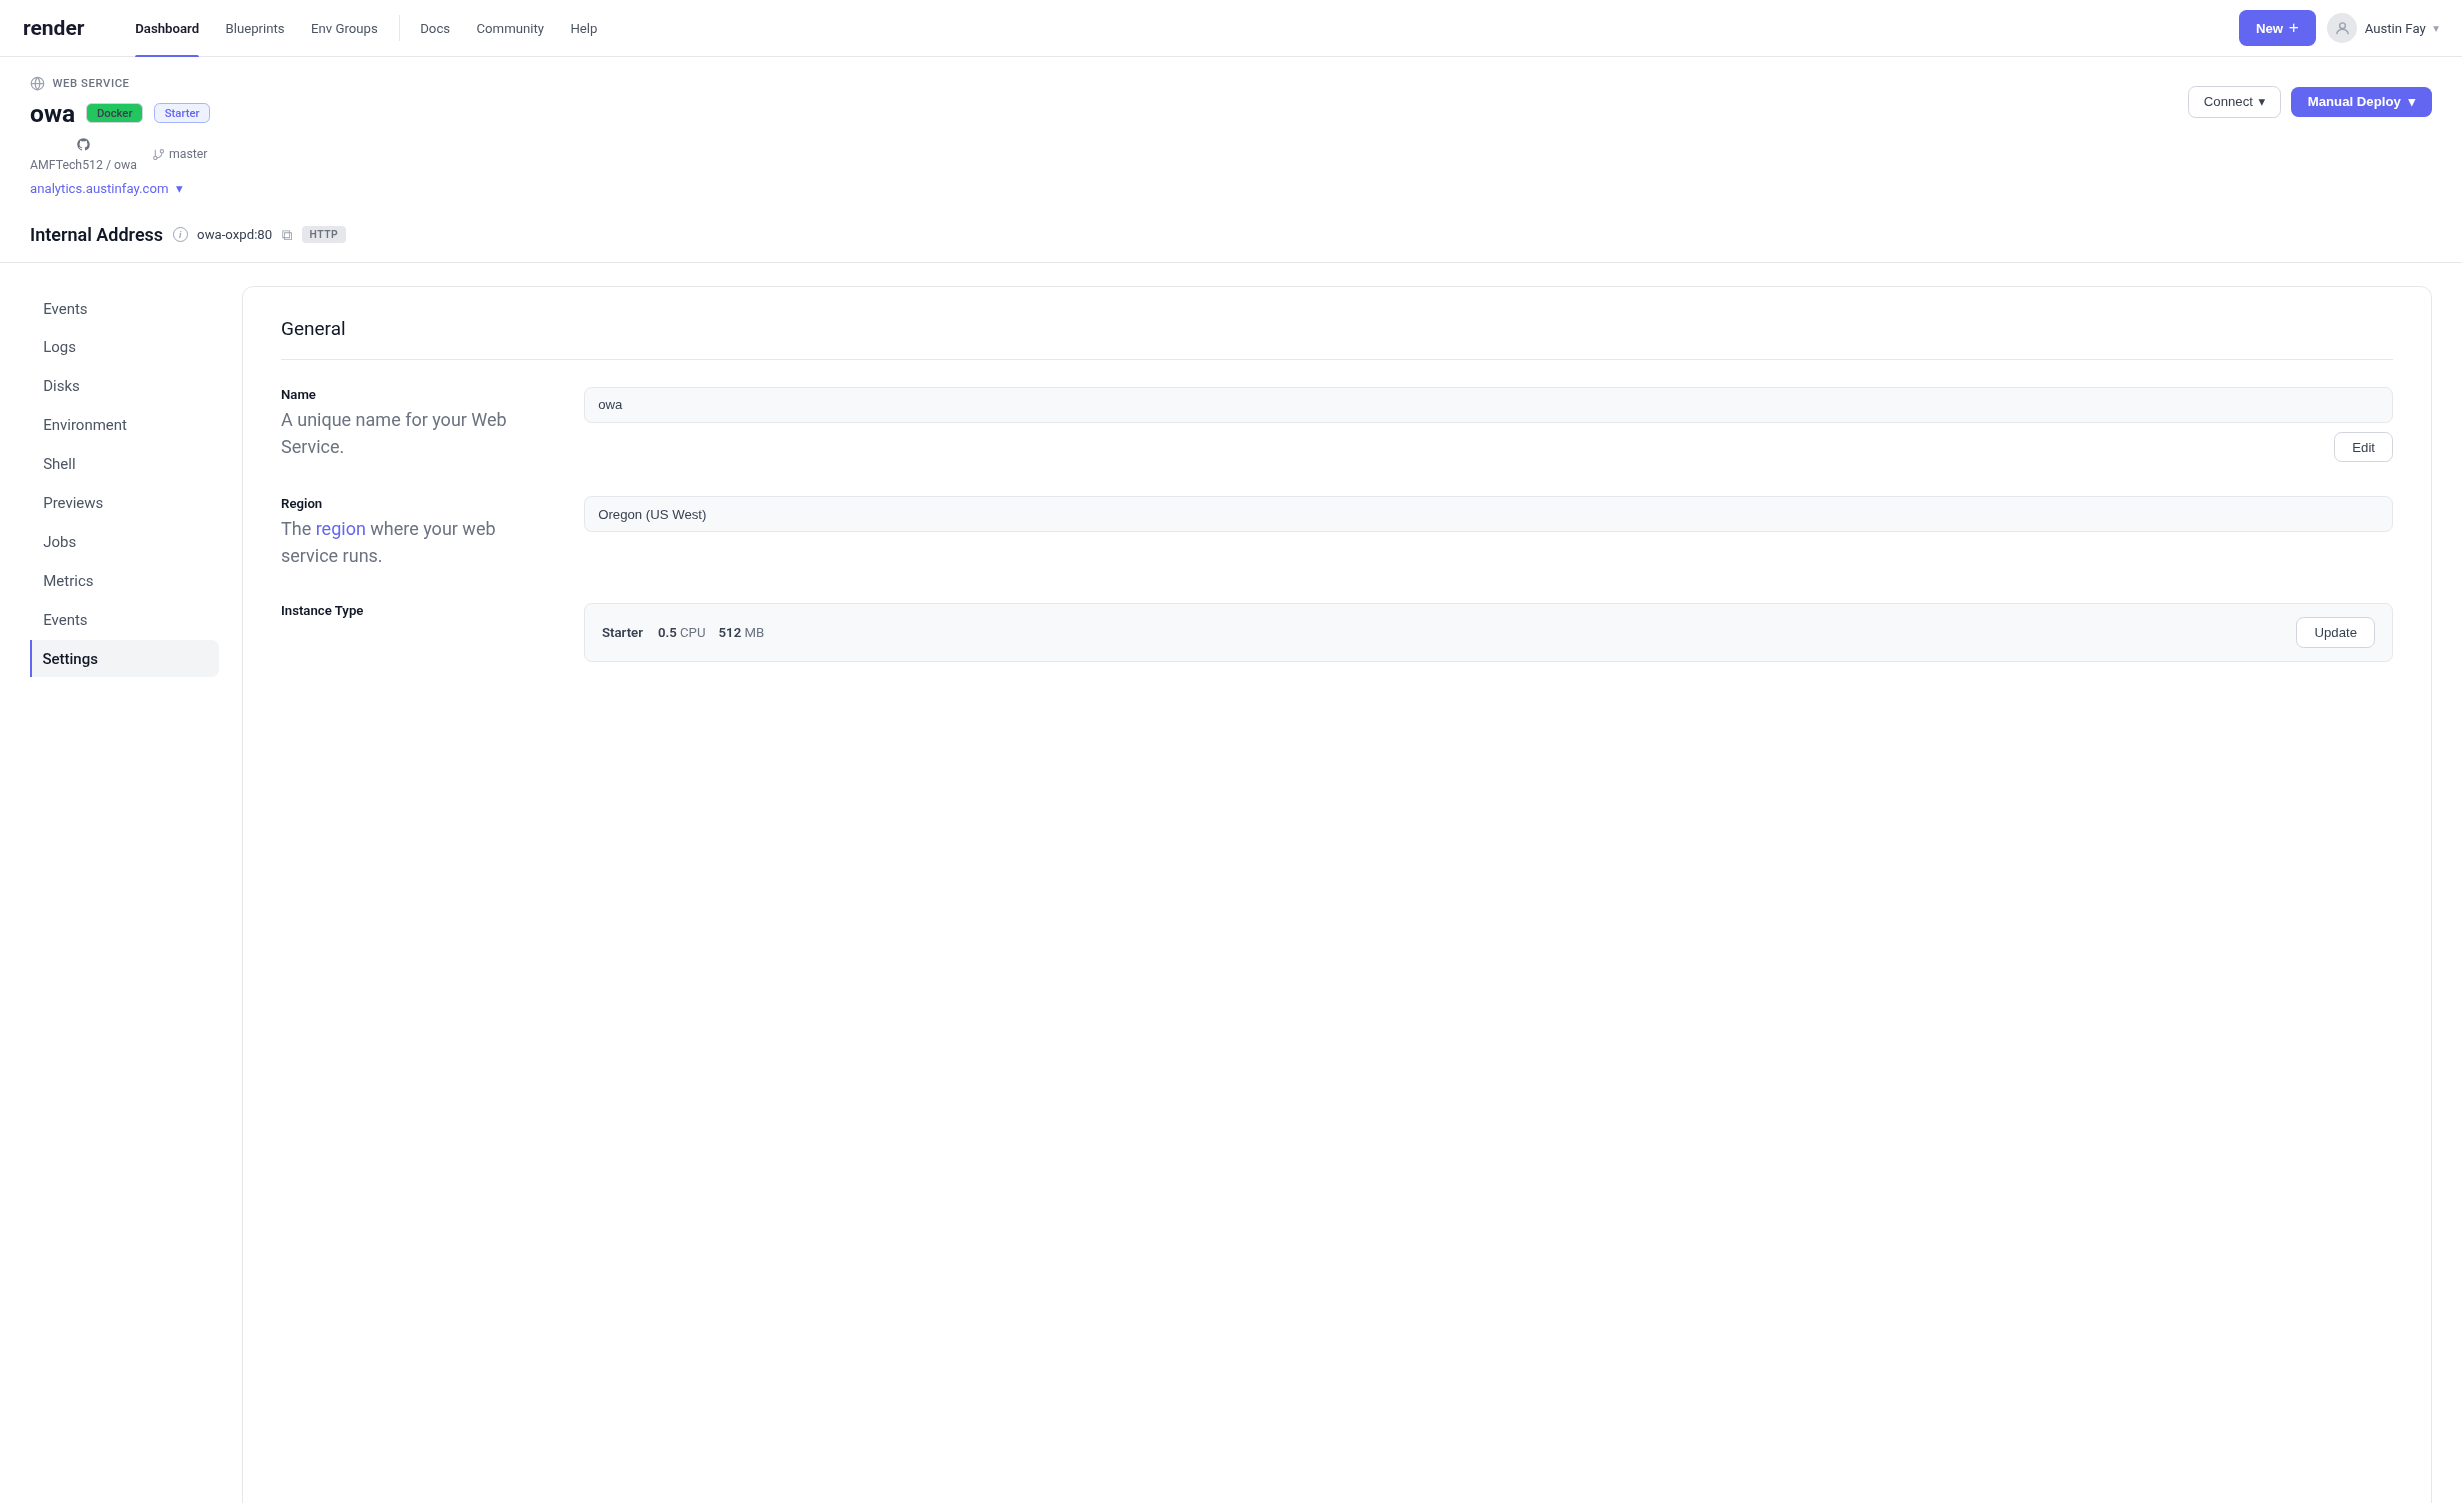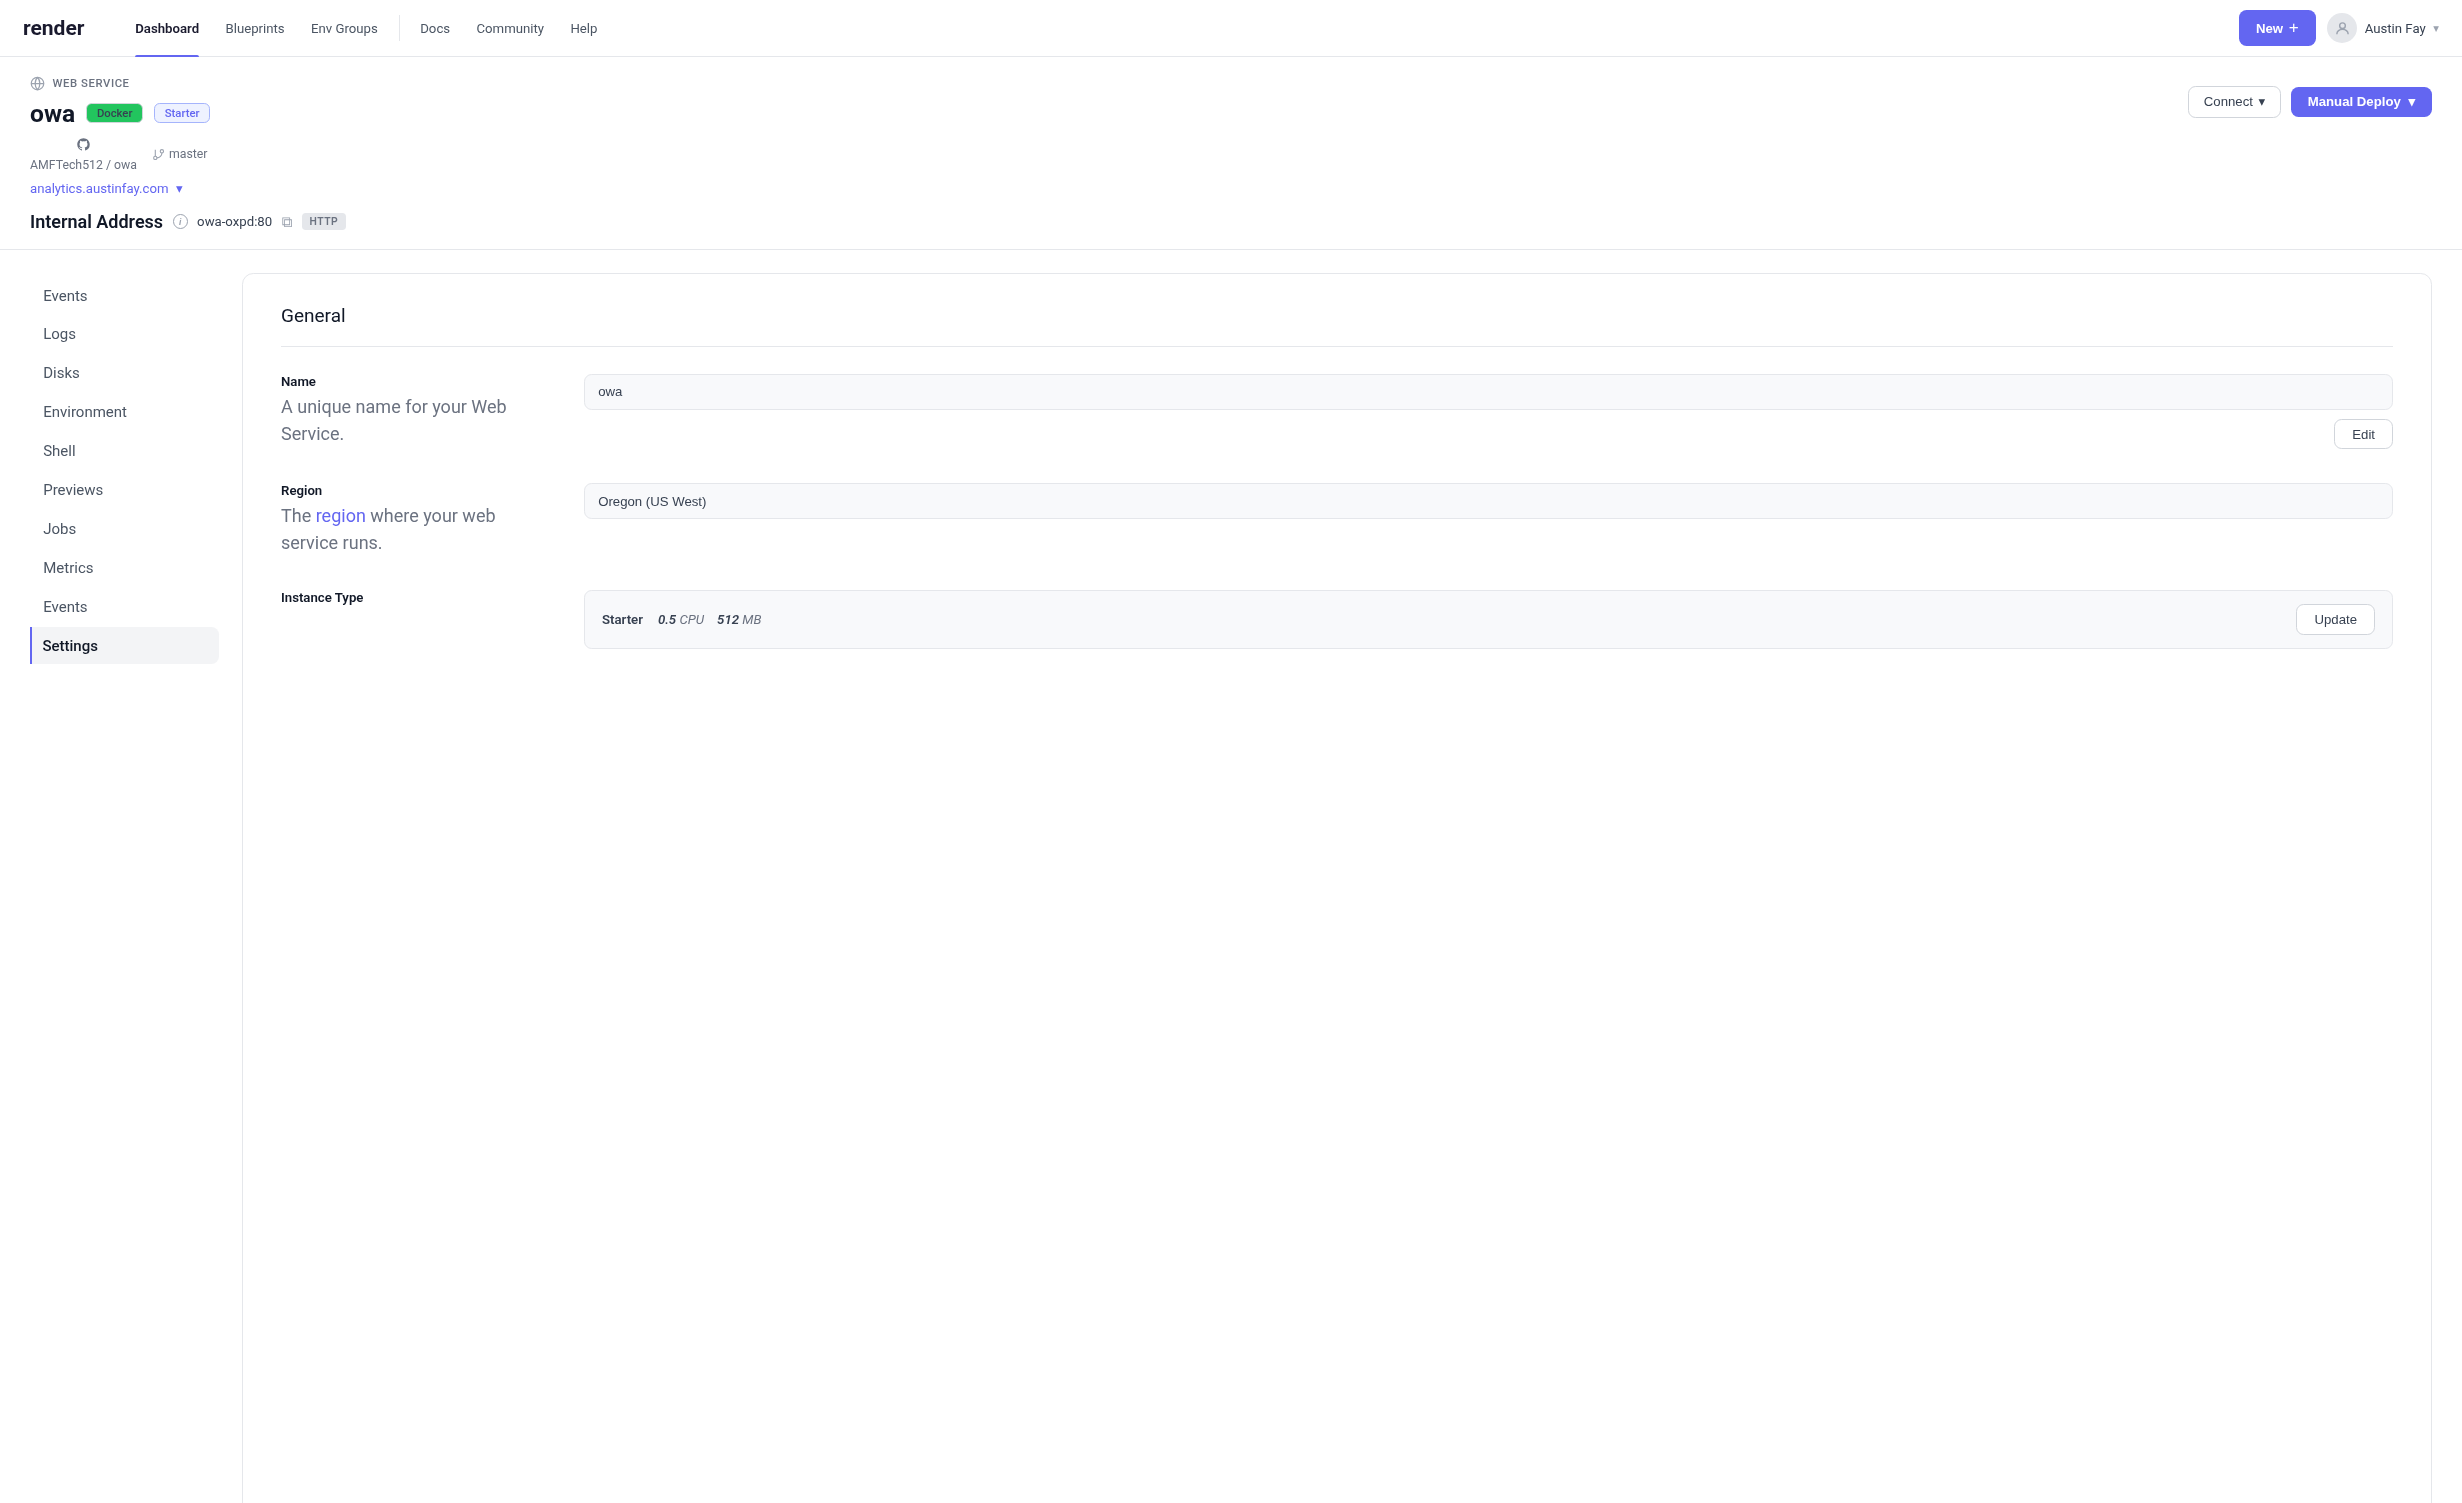--- a/index.html
+++ b/index.html
@@ -53,21 +53,21 @@
       display: flex; align-items: flex-start; gap: 5.7px;
     }
     .btn-manual-deploy {
       background: #6366f1; color: #fff; border: none; border-radius: 7.6px;
       padding: 7.6px 17px; font-size: 13.2px; font-weight: 600; cursor: pointer;
       display: flex; align-items: center; gap: 7.6px;
     }
     .service-meta { display: flex; align-items: center; gap: 15px; margin-bottom: 9.5px; color: #6b7280; font-size: 12.3px; }
     .repo-link { display: flex; align-items: center; gap: 5.7px; flex-direction: column; }
     .branch { display: flex; align-items: center; gap: 3.8px; }
-    .service-url-row { display: flex; align-items: center; gap: 7.6px; margin-bottom: 15px; }
+    .service-url-row { display: flex; align-items: center; gap: 7.6px; margin-bottom: 28px; }
     .service-url { color: #6366f1; font-size: 13.2px; text-decoration: none; cursor: pointer; }
     .internal-address-row { display: flex; align-items: center; gap: 9.5px; padding-bottom: 17px; }
     .internal-label { font-weight: 600; font-size: 18px; color: #111827; }
     .info-icon {
       width: 15px; height: 15px; border-radius: 50%; border: 1.4px solid #9ca3af;
       display: inline-flex; align-items: center; justify-content: center;
       font-size: 9.5px; color: #9ca3af; cursor: pointer; font-style: italic; font-weight: 600;
     }
     .address-value { color: #374151; font-size: 13.2px; }
     .copy-icon { color: #9ca3af; cursor: pointer; font-size: 15px; }
@@ -118,21 +118,21 @@
       background: #f8f9fb; font-size: 13.2px; color: #374151;
     }
 
     .instance-type-box {
       display: flex; align-items: center; justify-content: space-between;
       padding: 13.2px 17px; border: 0.9px solid #e5e7eb; border-radius: 7.6px;
       background: #f8f9fb;
     }
     .instance-info { display: flex; align-items: center; gap: 15px; }
     .instance-name { font-size: 13.2px; font-weight: 600; color: #374151; }
-    .instance-specs { font-size: 13.2px; color: #6b7280; font-style: italic; }
+    .instance-specs { font-size: 13.2px; color: #6b7280; }
     .instance-specs strong { color: #374151; font-weight: 600; }
     .update-btn {
       background: #fff; border: 0.9px solid #d1d5db; border-radius: 7.6px;
       padding: 6.6px 17px; font-size: 13.2px; color: #374151; cursor: pointer; font-weight: 500;
     }
   </style>
 </head>
 <body>
 
 <nav class="navbar">

